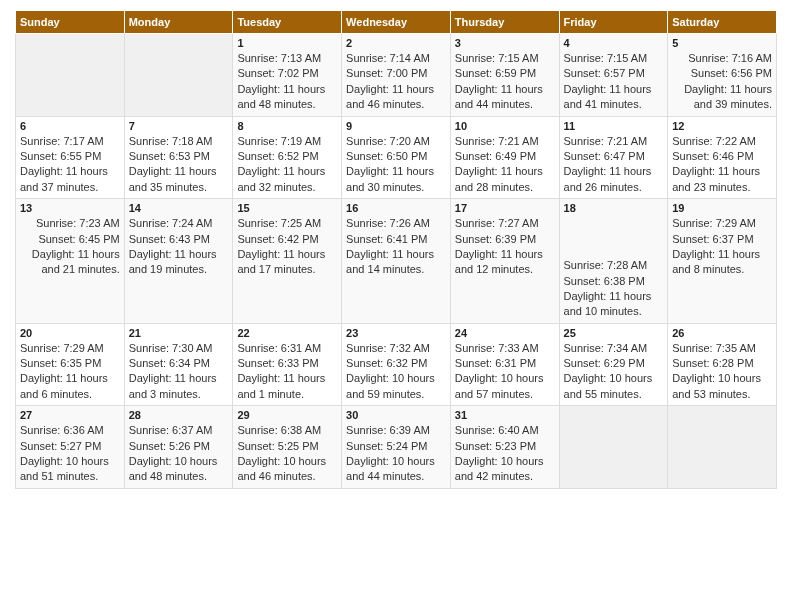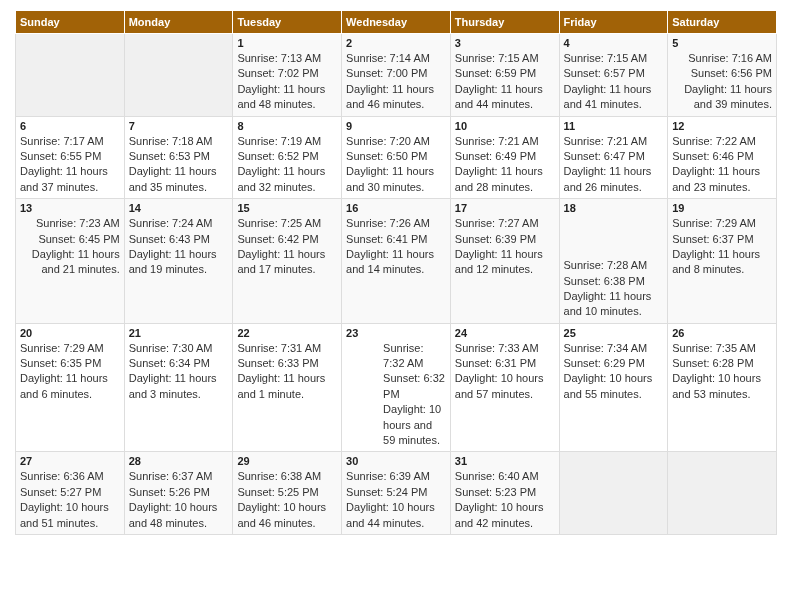--- a/index.html
+++ b/index.html
@@ -233,27 +233,27 @@
 Daylight: 11 hours and 6 minutes.</div>
           </td>
           <td>
             <span class="day-number">21</span>
             <div class="day-info" style="white-space: pre-line;">Sunrise: 7:30 AM
 Sunset: 6:34 PM
 Daylight: 11 hours and 3 minutes.</div>
           </td>
           <td>
             <span class="day-number">22</span>
-            <div class="day-info" style="white-space: pre-line;">Sunrise: 7:31 AM
+            <div class="day-info" style="white-space: pre-line;">Sunrise: 6:31 AM
 Sunset: 6:33 PM
 Daylight: 11 hours and 1 minute.</div>
           </td>
           <td>
             <span class="day-number">23</span>
-            <div class="day-info" style="white-space: pre-line; margin-left: 37px;">Sunrise: 7:32 AM
+            <div class="day-info" style="white-space: pre-line;">Sunrise: 7:32 AM
 Sunset: 6:32 PM
 Daylight: 10 hours and 59 minutes.</div>
           </td>
           <td>
             <span class="day-number">24</span>
             <div class="day-info" style="white-space: pre-line;">Sunrise: 7:33 AM
 Sunset: 6:31 PM
 Daylight: 10 hours and 57 minutes.</div>
           </td>
           <td>

